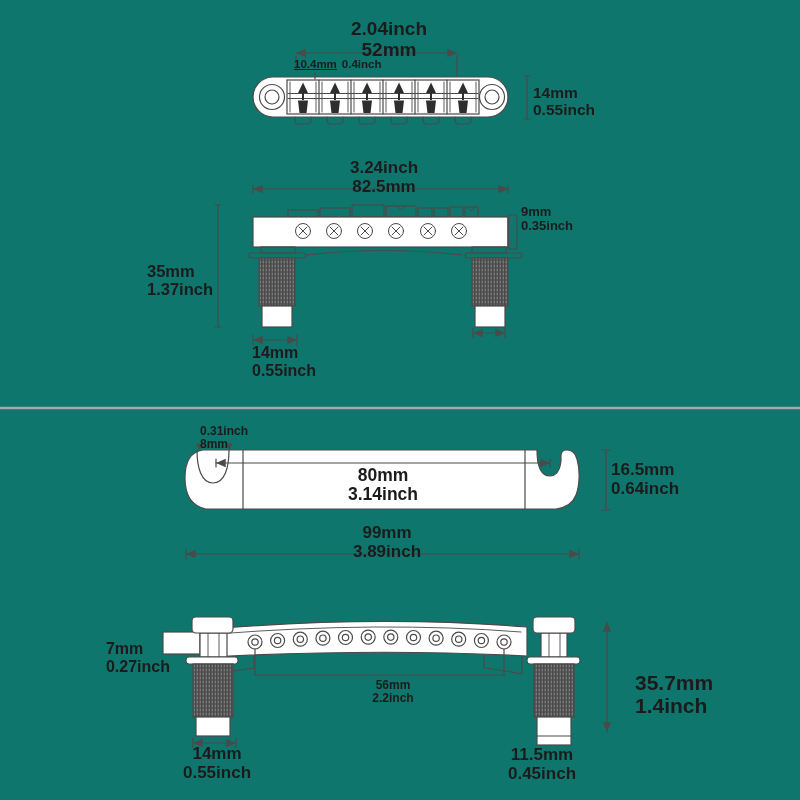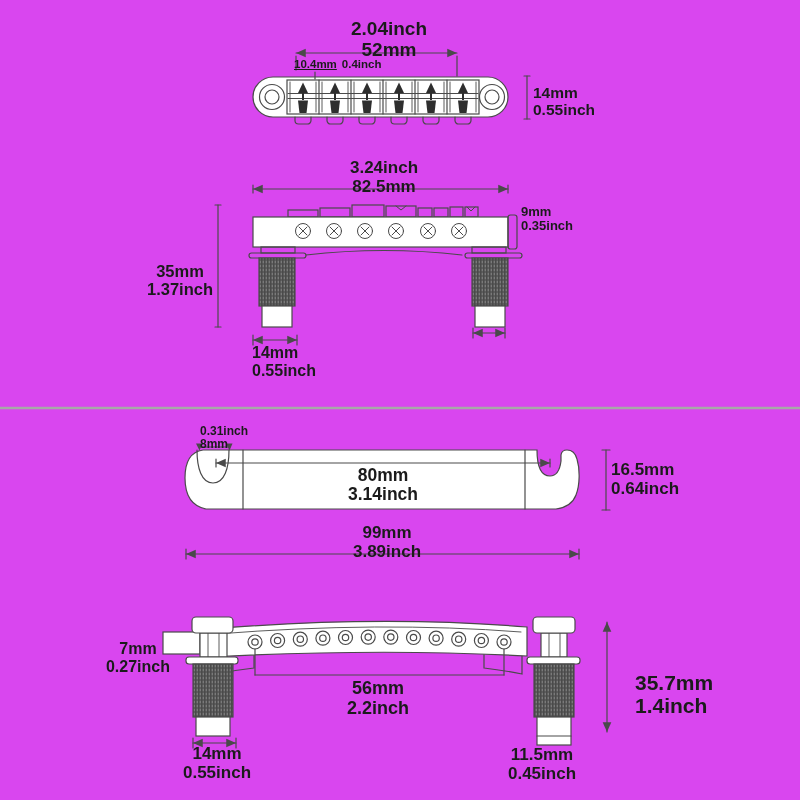--- a/index.html
+++ b/index.html
@@ -1,22 +1,22 @@
 <!DOCTYPE html>
 <html><head>
 <meta charset="utf-8">
 <style>
   html,body{margin:0;padding:0;background:#ffffff;}
-  #stage{position:relative;width:800px;height:800px;background:#d946ef;overflow:hidden;
+  #stage{position:relative;width:800px;height:800px;background:#0f766e;overflow:hidden;
          font-family:"Liberation Sans",sans-serif;}
   #art{position:absolute;left:0;top:0;}
   .lbl{position:absolute;color:#1b1b1b;font-weight:600;line-height:1.1;white-space:nowrap;}
   .lbl .ln{display:block;}
   .lbl.center{transform:translateX(-50%);text-align:center;}
-  .lbl.right{text-align:center;}
+  .lbl.right{text-align:left;}
   .u{text-decoration:underline;}
 </style>
 </head>
 <body>
 
 <div id="stage">
 
 <svg id="art" width="800" height="800" viewBox="0 0 800 800" stroke="#4a4a4a" fill="none" stroke-width="1.2" stroke-linecap="round">
   <defs>
     <marker id="ah" viewBox="0 0 10 10" refX="9" refY="5" markerWidth="9" markerHeight="9" orient="auto-start-reverse">
@@ -345,21 +345,21 @@
 <div class="lbl center" style="left:387px;top:524px;font-size:17px">
   <span class="ln">99mm</span>
   <span class="ln">3.89inch</span>
 </div>
 
 <div class="lbl right" style="right:630px;top:640px;font-size:16px">
   <span class="ln">7mm</span>
   <span class="ln">0.27inch</span>
 </div>
 
-<div class="lbl center" style="left:378px;top:679px;font-size:18px">
+<div class="lbl center" style="left:393px;top:679px;font-size:12px">
   <span class="ln">56mm</span>
   <span class="ln">2.2inch</span>
 </div>
 
 <div class="lbl" style="left:635px;top:671px;font-size:21px">
   <span class="ln">35.7mm</span>
   <span class="ln">1.4inch</span>
 </div>
 
 <div class="lbl center" style="left:217px;top:745px;font-size:17px">

